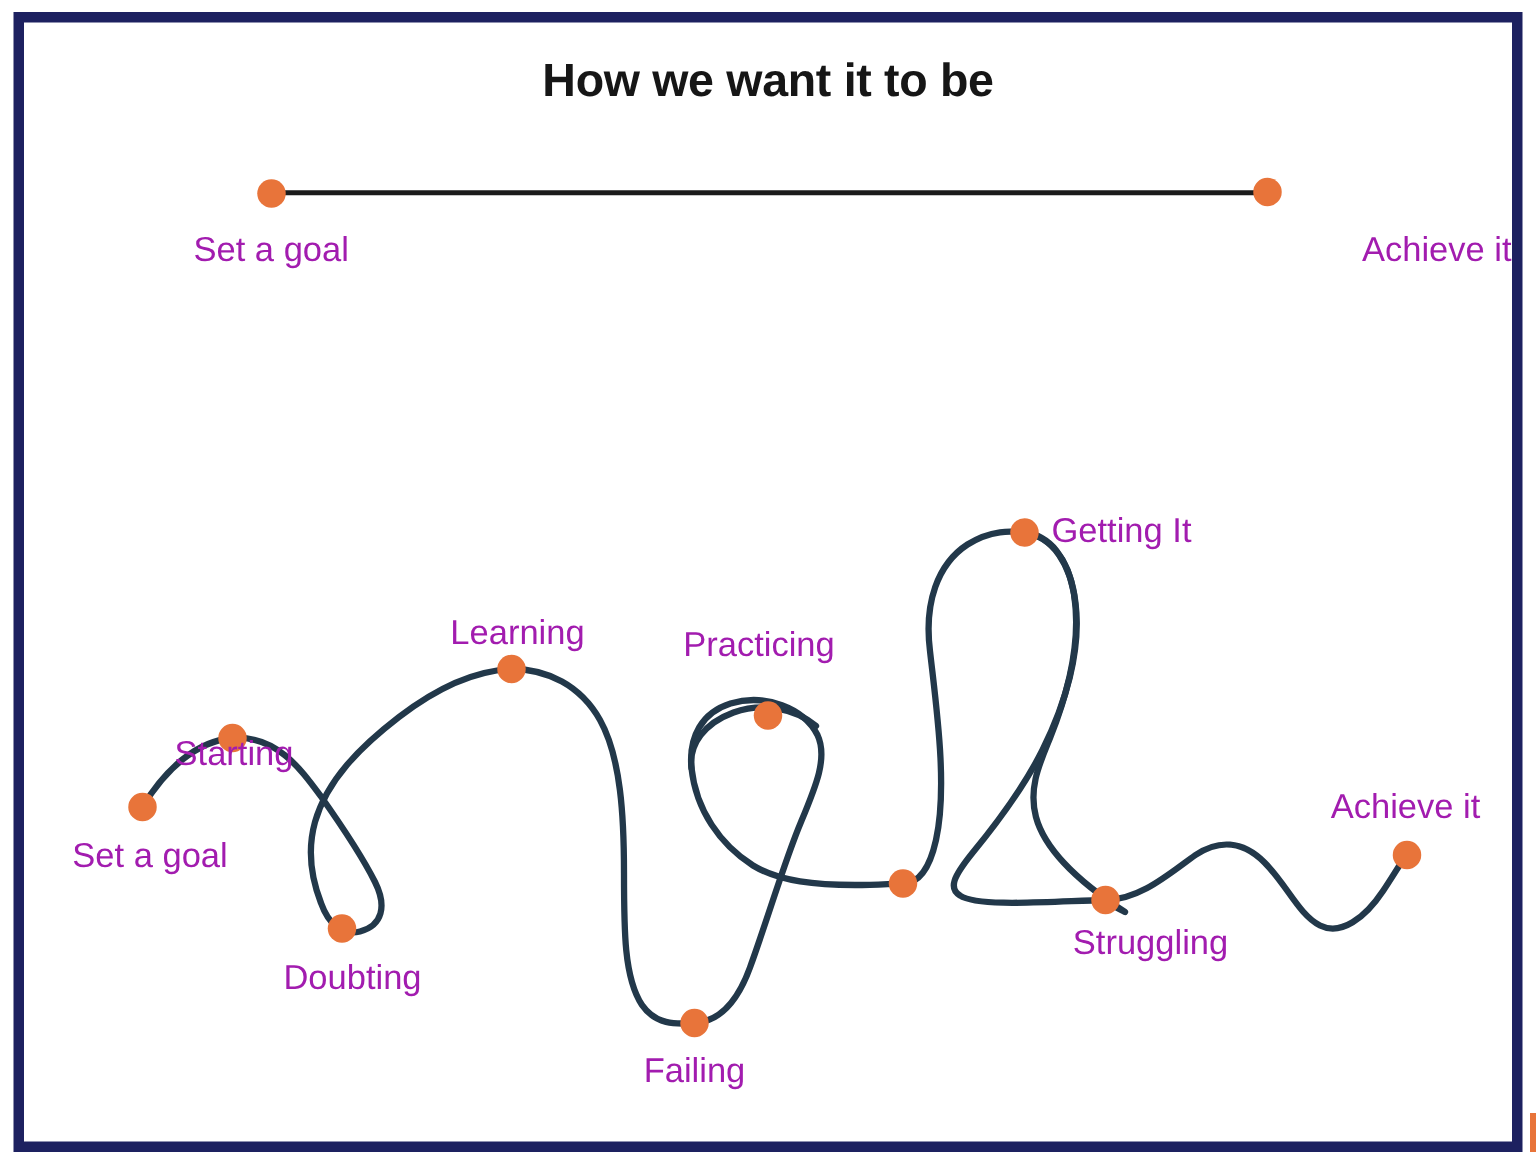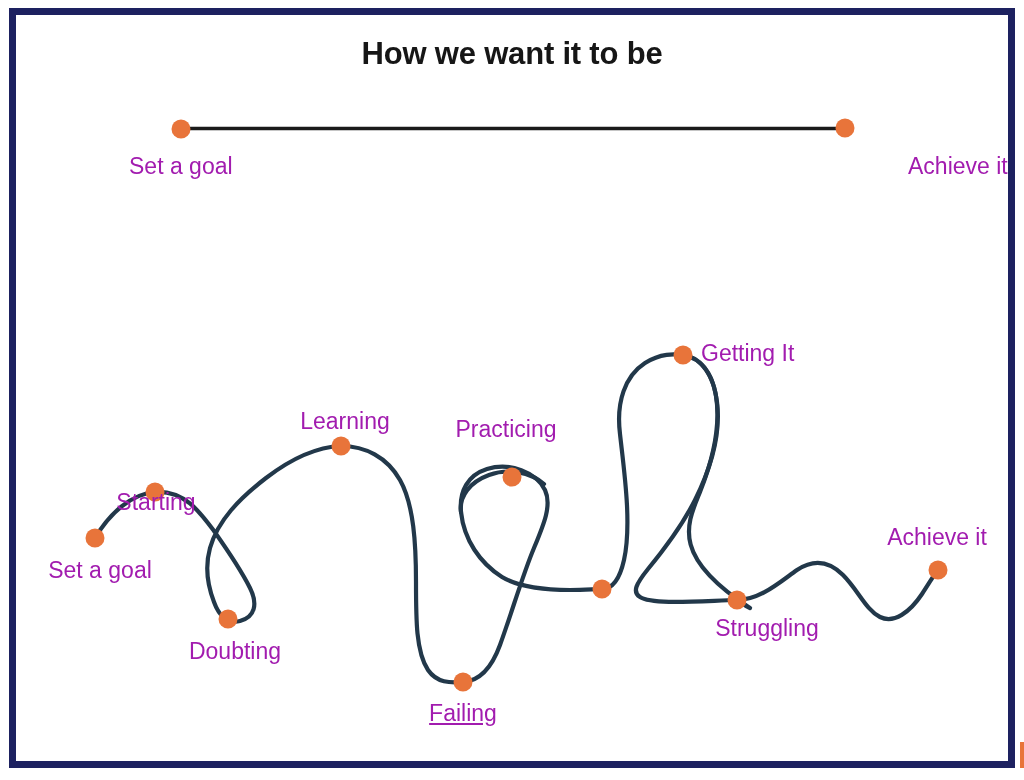--- a/index.html
+++ b/index.html
@@ -172,21 +172,21 @@
   <div class="node-label" style="left:908px; top:153px;">Achieve it</div>
 
   <div class="node-label center" style="left:100px; top:557px;">Set a goal</div>
 
   <div class="node-label center" style="left:156px; top:457px;margin-top:32px;">Starting</div>
 
   <div class="node-label center" style="left:235px; top:638px;text-align:right;">Doubting</div>
 
   <div class="node-label center" style="left:345px; top:408px;">Learning</div>
 
-  <div class="node-label center" style="left:463px; top:700px;text-decoration:underline;">Failing</div>
+  <div class="node-label center" style="left:463px; top:700px;">Failing</div>
 
   <div class="node-label center" style="left:506px; top:416px;">Practicing</div>
 
 
   <div class="node-label" style="left:701px; top:340px;">Getting It</div>
 
   <div class="node-label center" style="left:767px; top:615px;">Struggling</div>
 
   <div class="node-label center" style="left:937px; top:524px;">Achieve it</div>
 

